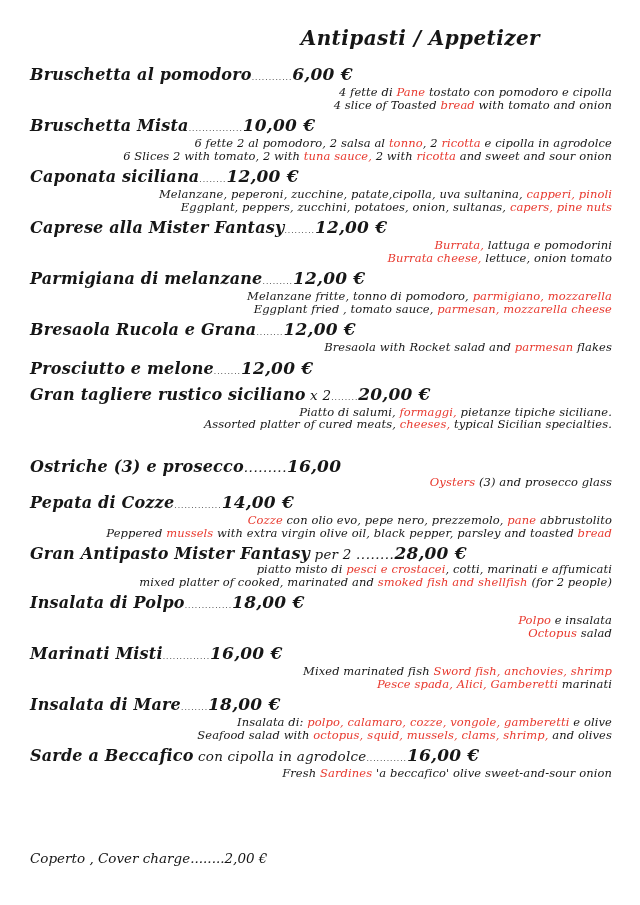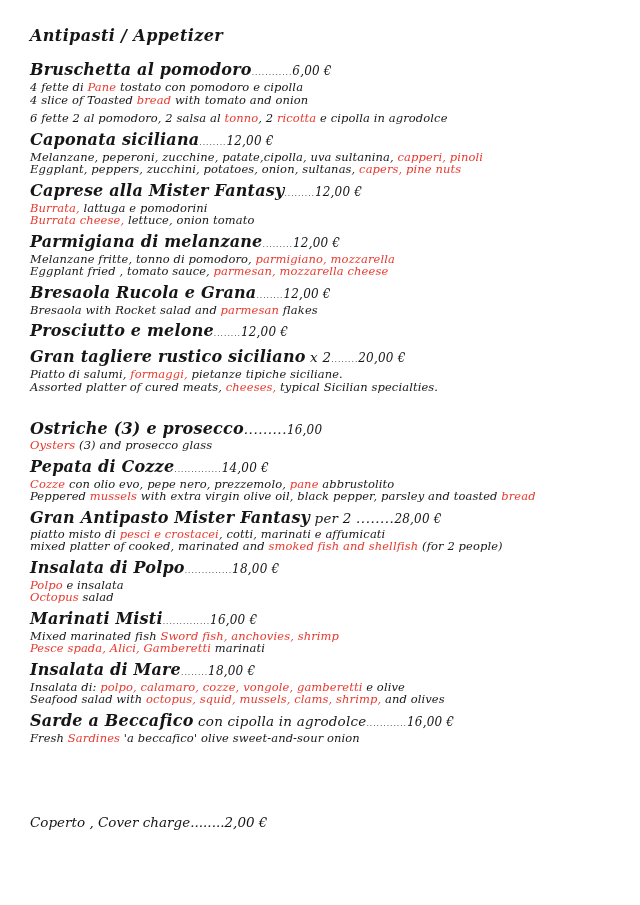--- a/index.html
+++ b/index.html
@@ -5,58 +5,63 @@
   :root { --accent:#e8392e; --ink:#161616; }
   * { box-sizing: border-box; }
   html,body { margin:0; padding:0; }
   body {
     width:640px; height:905px; overflow:hidden;
     background:#ffffff; color:var(--ink);
     font-family:"DejaVu Serif", serif;
   }
   .page { padding:18px 28px 0 30px; }
   .title {
-    text-align:left; padding-right:72px;
-    font-size:16px; font-weight:bold; font-style:italic;
+    text-align:right; padding-right:72px;
+    font-size:20px; font-weight:bold; font-style:italic;
     letter-spacing:0.4px; margin:8px 0 16px 0;
   }
   .item { margin-bottom:6px; }
   .item.gap-before { margin-top:27px; }
   .head {
     font-size:16px; font-weight:bold; font-style:italic;
     line-height:17px; letter-spacing:0.2px; white-space:nowrap;
   }
   .suffix { font-weight:normal; font-size:13.5px; }
   .dots { font-weight:normal; }
   .dots.fine { font-size:7.5px; letter-spacing:1px; }
   .dots.coarse { font-size:13.5px; letter-spacing:0.5px; }
-  .price { font-weight:normal; font-size:12px; font-style:italic; }
+  .price { font-weight:bold; font-size:17px; font-style:italic; }
   .desc {
     font-size:11.5px; font-style:italic; line-height:12.5px;
     letter-spacing:0.1px;
+    text-align:right;
   }
   .red { color:var(--accent); }
   .footer { margin-top:70px; font-style:italic; }
   .cover-line { font-size:13.5px; margin-bottom:3px; }
 </style>
 </head>
 <body>
 
 <div class="page">
   <h1 class="title">Antipasti / Appetizer</h1>
   <div id="menu-list">
       <div class="item">
     <div class="head">
       <span class="name">Bruschetta al pomodoro</span><span class="dots fine">............</span><span class="price">6,00 €</span>
     </div>
   <div class="desc"><span>4 fette di </span><span class="red">Pane</span><span> tostato con pomodoro e cipolla</span></div>
         <div class="desc"><span>4 slice of Toasted </span><span class="red">bread</span><span> with tomato and onion</span></div>
       </div>
       <div class="item">
+    <div class="head">
+      <span class="name">Bruschetta Mista</span><span class="dots fine">................</span><span class="price">10,00 €</span>
+    </div>
   <div class="desc"><span>6 fette 2 al pomodoro, 2 salsa al </span><span class="red">tonno</span><span>, 2 </span><span class="red">ricotta</span><span> e cipolla in agrodolce</span></div>
+        <div class="desc"><span>6 Slices 2 with tomato, 2 with </span><span class="red">tuna sauce,</span><span> 2 with </span><span class="red">ricotta</span><span> and sweet and sour onion</span></div>
       </div>
       <div class="item">
     <div class="head">
       <span class="name">Caponata siciliana</span><span class="dots fine">........</span><span class="price">12,00 €</span>
     </div>
   <div class="desc"><span>Melanzane, peperoni, zucchine, patate,cipolla, uva sultanina, </span><span class="red">capperi, pinoli</span></div>
         <div class="desc"><span>Eggplant, peppers, zucchini, potatoes, onion, sultanas, </span><span class="red">capers, pine nuts</span></div>
       </div>
       <div class="item">
     <div class="head">

